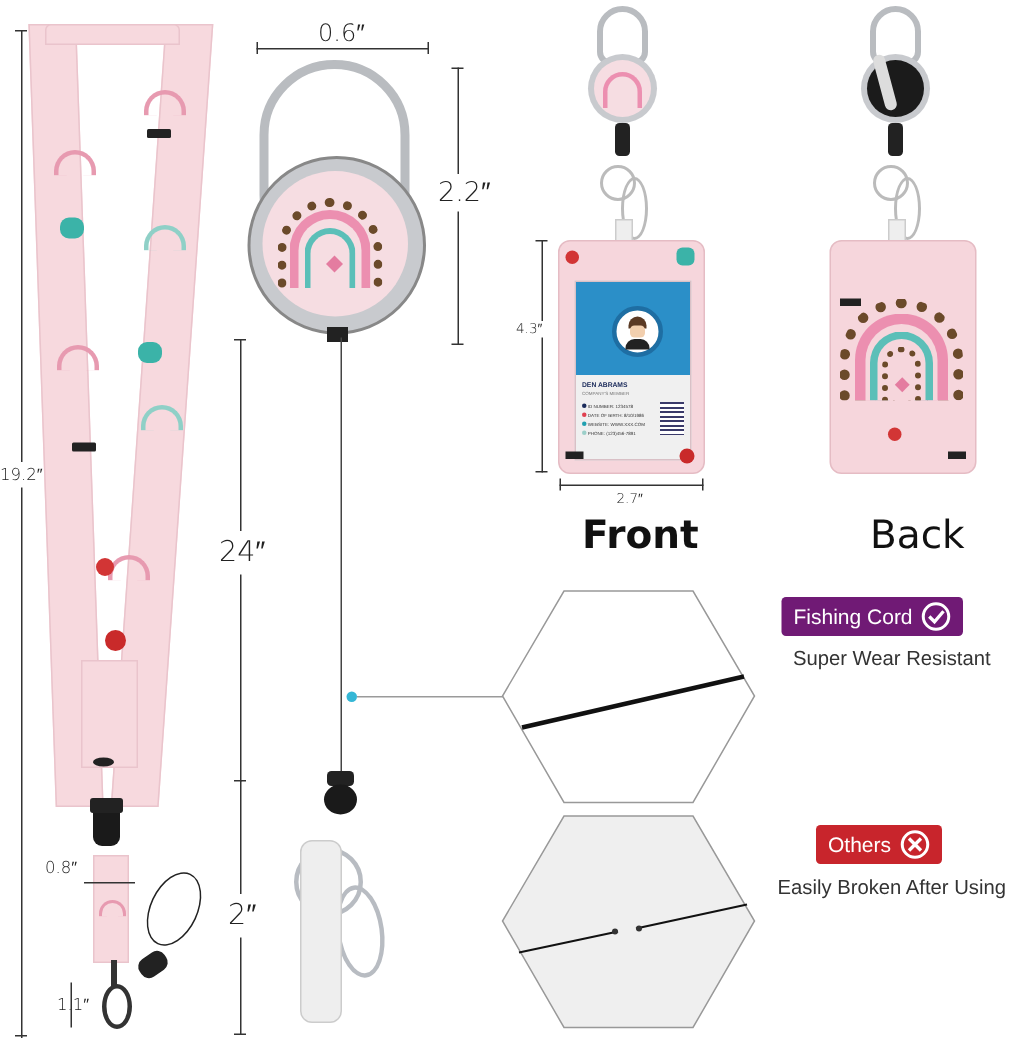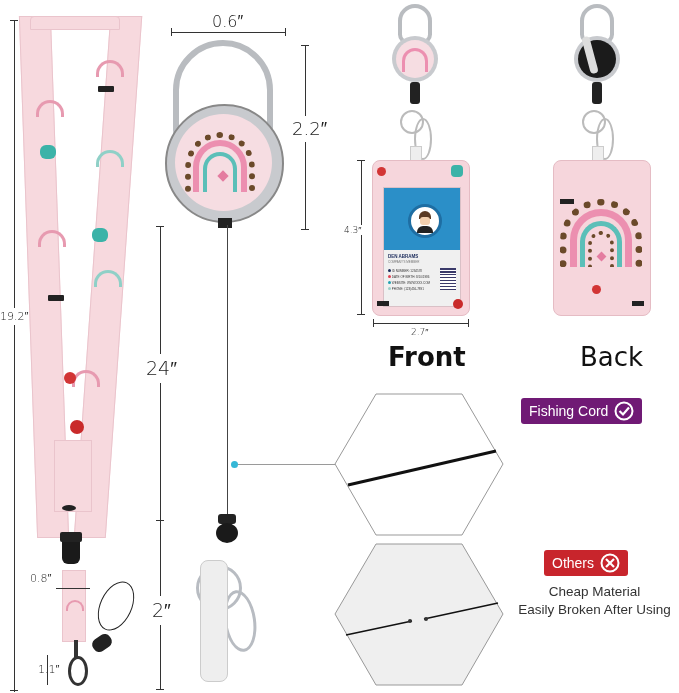--- a/index.html
+++ b/index.html
@@ -163,21 +163,21 @@
     <div class="abs" style="left:78px;top:4px;width:12px;height:12px;background:#3bb3a8;border-radius:4px;"></div>
     <div class="abs" style="left:4px;top:140px;width:12px;height:5px;background:#222;"></div>
     <div class="abs" style="left:80px;top:138px;width:10px;height:10px;background:#c92a2a;border-radius:50%;"></div>
   </div>
 </div>
 
 <div>
   <div class="vline" style="left:361px;top:160px;height:155px;"></div>
   <div class="tick-h" style="left:357px;top:160px;"></div>
   <div class="tick-h" style="left:357px;top:314px;"></div>
-  <div class="abs dim" style="left:344px;top:225px;font-size:9px;background:#fff;">4.3″</div>
+  <div class="abs dim" style="left:344px;top:214px;font-size:9px;background:#fff;">4.3″</div>
 </div>
 
 <div>
   <div class="hline" style="left:373px;top:323px;width:96px;"></div>
   <div class="tick-v" style="left:373px;top:319px;"></div>
   <div class="tick-v" style="left:468px;top:319px;"></div>
   <div class="abs dim" style="left:411px;top:327px;font-size:9px;">2.7″</div>
 </div>
 
 <div class="big-label" style="left:388px;top:342px;font-weight:bold;">Front</div>
@@ -220,26 +220,26 @@
 </svg>
 
 <div class="badge" style="left:521px;top:398px;background:#701a75;">
   <span>Fishing Cord</span>
   <svg width="20" height="20" viewBox="0 0 20 20">
     <circle cx="10" cy="10" r="8.5" fill="none" stroke="#fff" stroke-width="2"></circle>
     <polyline points="5.5,10 9,13.5 15,6.5" fill="none" stroke="#fff" stroke-width="2.2"></polyline>
   </svg>
 </div>
 <div class="caption" style="left:510px;top:430px;width:169px;">
+  <div>Super Wear Resistant</div>
 </div>
 
 <div class="badge" style="left:544px;top:550px;background:#c8252c;">
   <span>Others</span>
   <svg width="20" height="20" viewBox="0 0 20 20">
     <circle cx="10" cy="10" r="8.5" fill="none" stroke="#fff" stroke-width="2"></circle>
     <line x1="6" y1="6" x2="14" y2="14" stroke="#fff" stroke-width="2.2"></line>
     <line x1="14" y1="6" x2="6" y2="14" stroke="#fff" stroke-width="2.2"></line>
   </svg>
 </div>
 <div class="caption" style="left:510px;top:583px;width:169px;">
-  <div>Cheap Material</div>
   <div>Easily Broken After Using</div>
 </div>
 
 </body></html>

